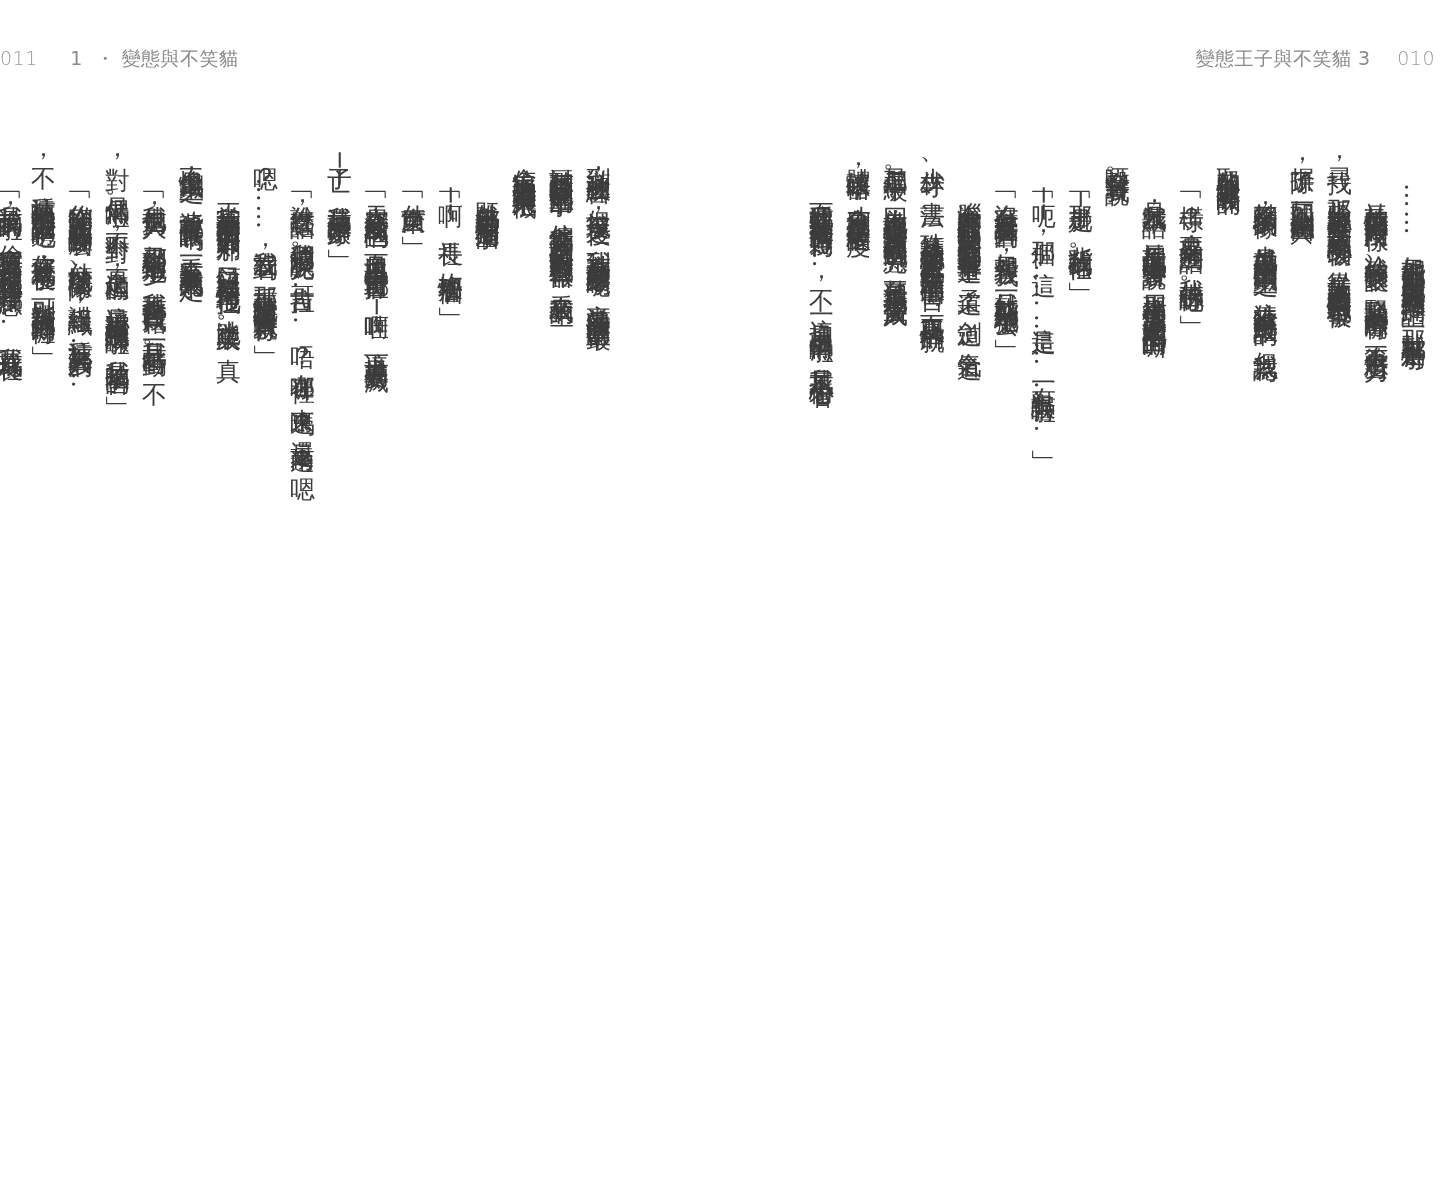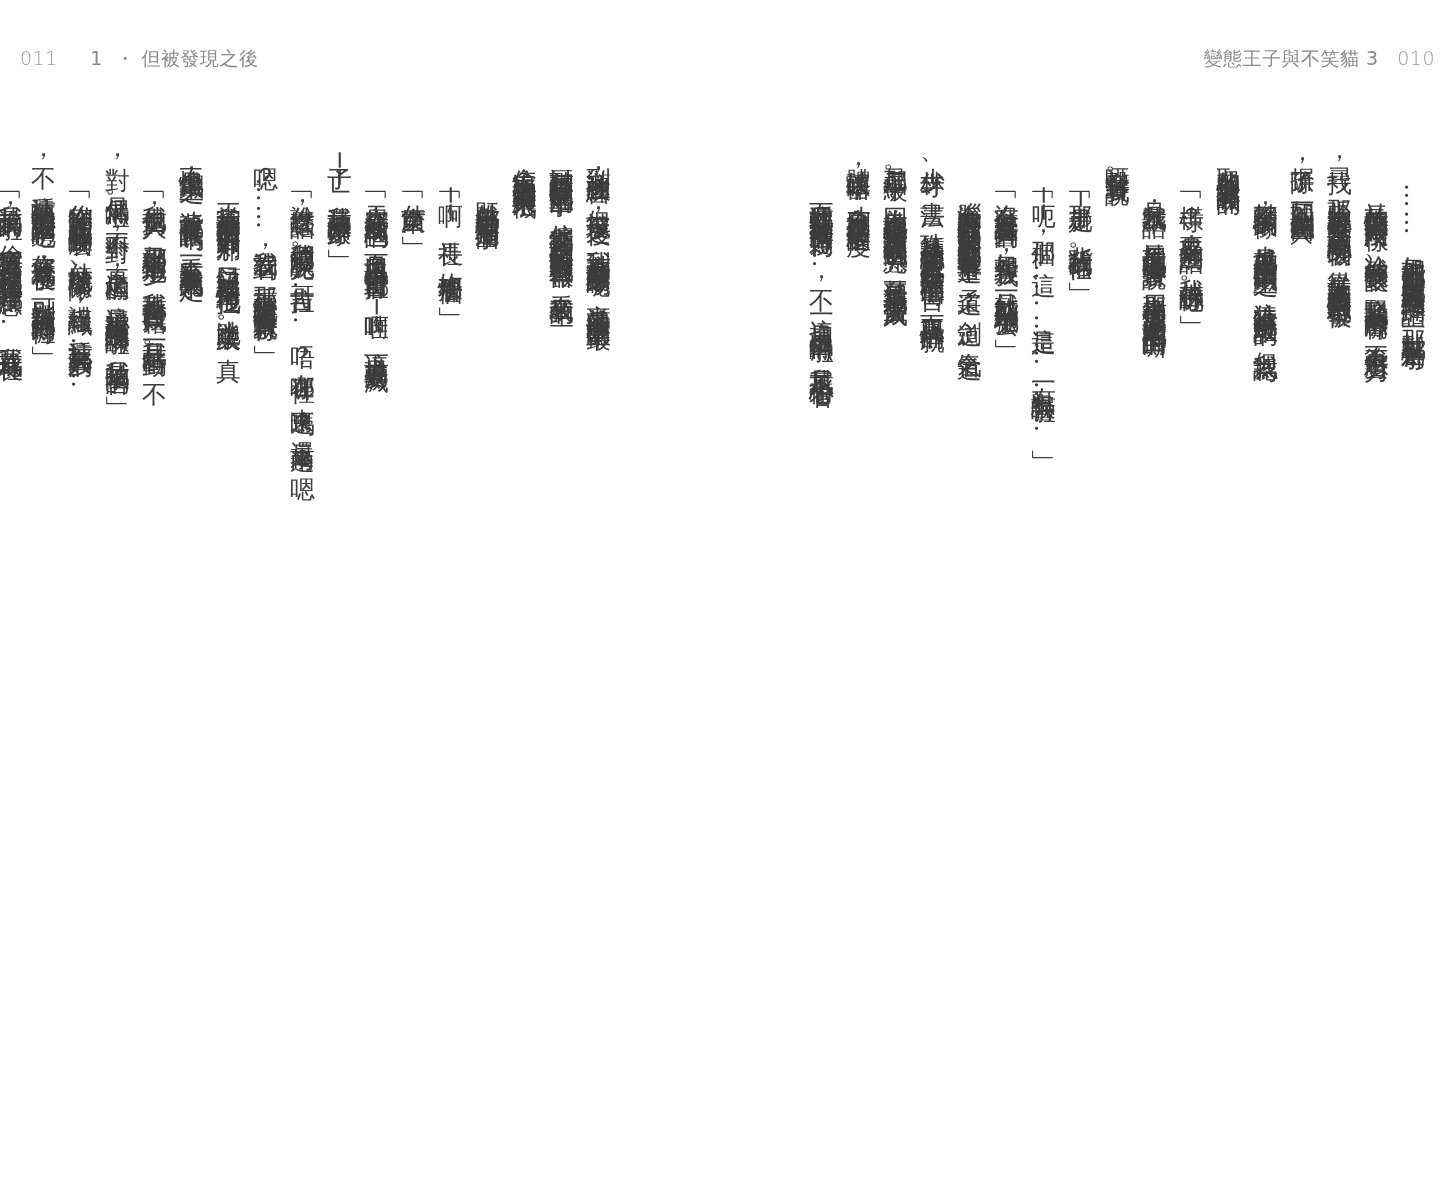--- a/index.html
+++ b/index.html
@@ -19,24 +19,24 @@
     position: absolute;
     top: 46px;
     font-family: "DejaVu Sans", "Liberation Sans", sans-serif;
     font-size: 19px;
     color: #8a8a8a;
     white-space: nowrap;
     letter-spacing: 0.5px;
   }
   .header .num { font-weight: 300; color: #9a9a9a; }
   .header-left { left: 0px; }
-  .header-left .num { margin-right: 26px; padding-left: 20px; }
+  .header-left .num { margin-right: 26px; }
   .header-left .chap { margin-right: 6px; }
   .header-right { right: 6px; }
-  .header-right .num { margin-left: 12px; }
+  .header-right .num { margin-left: 20px; }
 
   .page {
     position: absolute;
     top: 148px;
     height: 960px;
   }
   .col {
     position: absolute;
     top: 0;
     writing-mode: vertical-rl;
@@ -50,21 +50,21 @@
   }
   .col.indent { padding-top: 35px; }
 </style>
 </head>
 <body>
 
 <div class="header header-left">
   <span class="num">011</span>
   <span class="chap">1</span>
   <span>・</span>
-  <span>但被發現之後</span>
+  <span>變態與不笑貓</span>
 </div>
 
 <div class="header header-right">
   <span>變態王子與不笑貓 3</span>
   <span class="num">010</span>
 </div>
 
 <div class="page" style="left:0;width:1441px;">
   <div class="col indent" style="left:1396px">……如果能把那雙形同惡鬼般的嚴厲目光給修掉的話，那就一點都不足為奇了。</div>
   <div class="col indent" style="left:1359px">社長的表情仍與平時沒兩樣。冷然的狹長雙眼、緊緊抿起的薄涼嘴脣，不管再怎麼努力</div>

